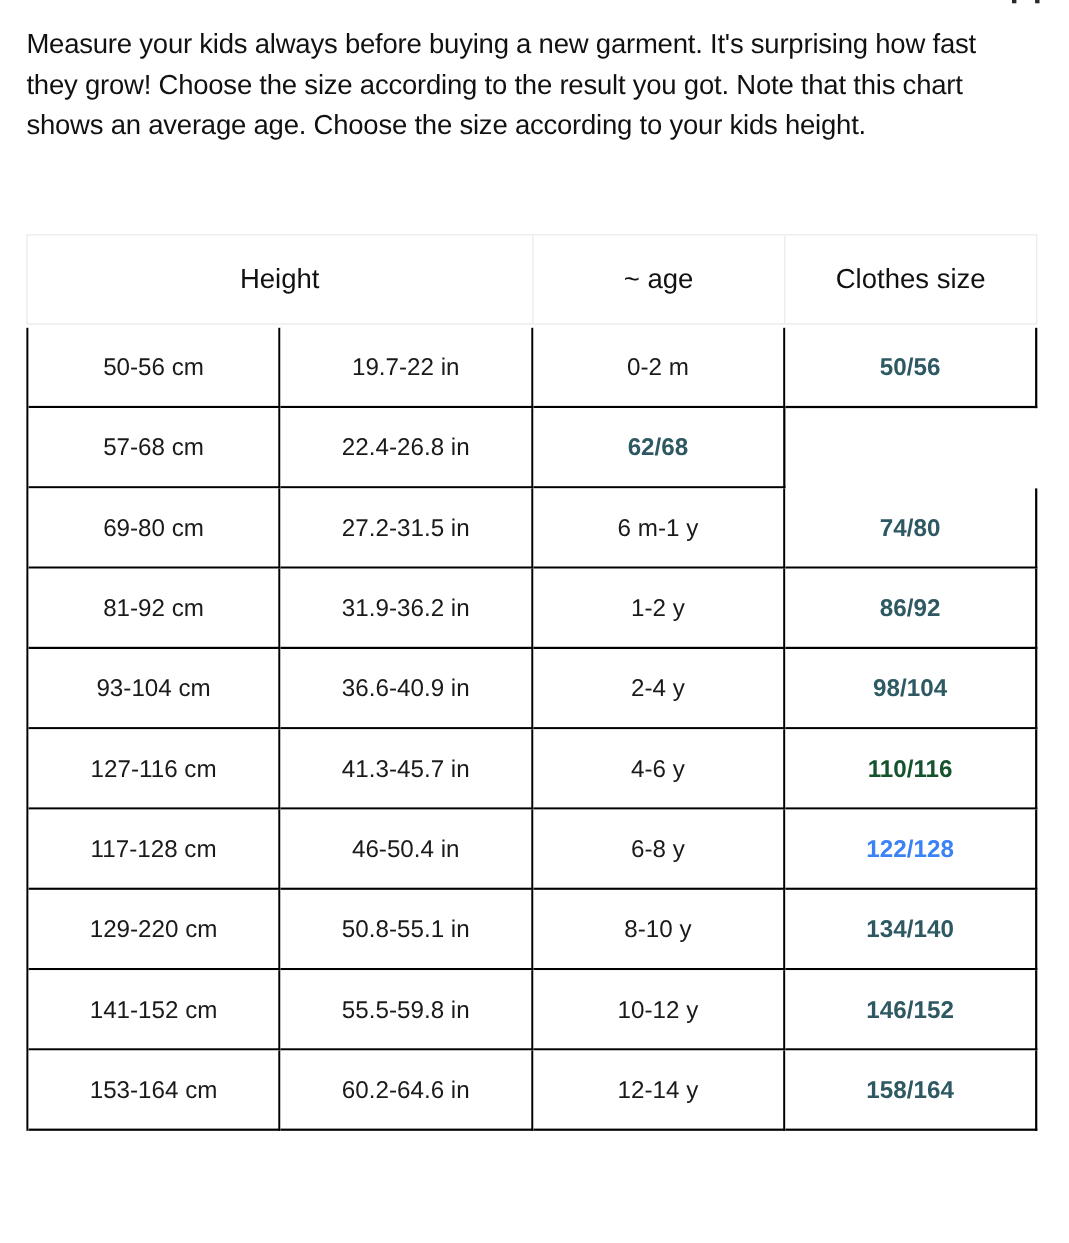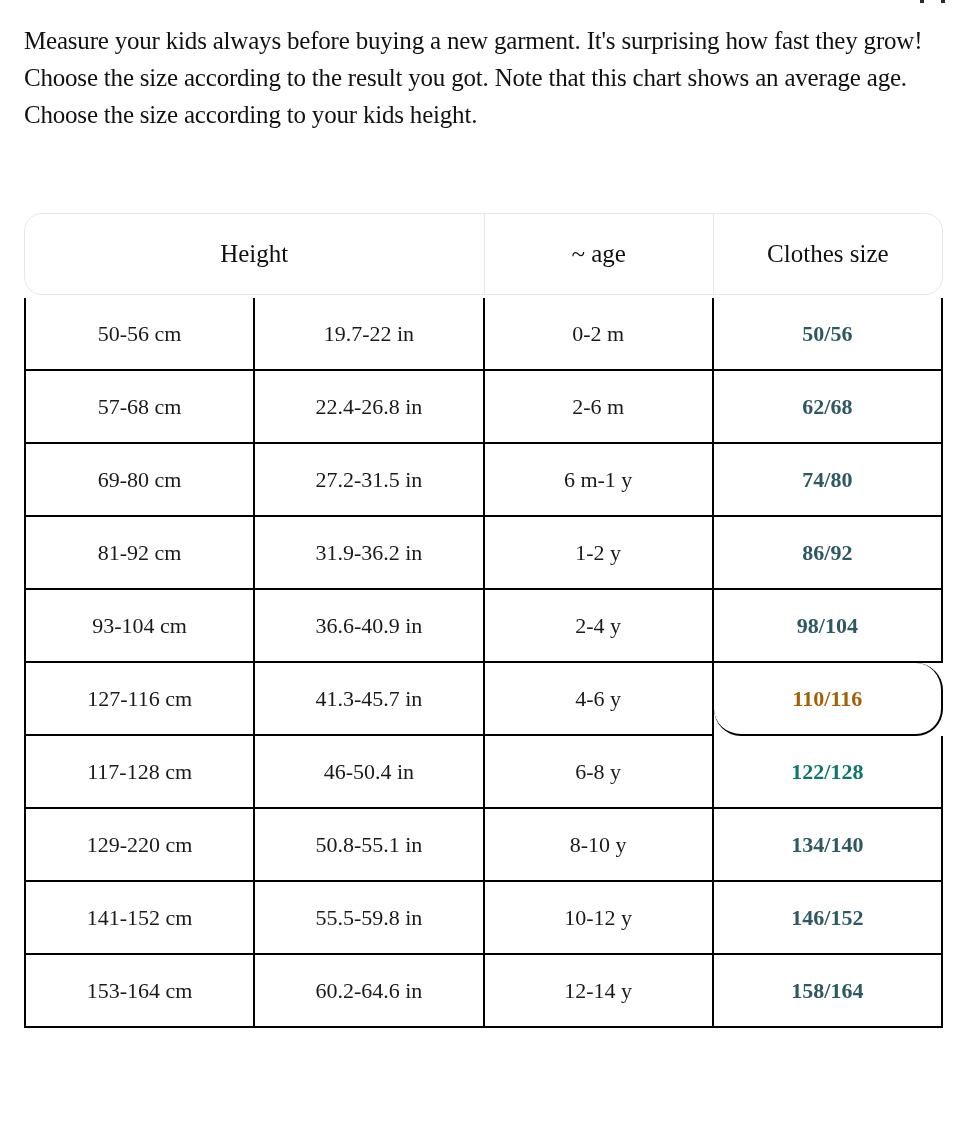--- a/index.html
+++ b/index.html
@@ -2,21 +2,21 @@
 <html><head>
 <meta charset="utf-8">
 <style>
   * { margin: 0; padding: 0; box-sizing: border-box; }
   html, body { background: #ffffff; }
   .page {
     position: relative;
     width: 972px;
     height: 1130px;
     background: #ffffff;
-    font-family: Liberation Serif, serif;
+    font-family: Liberation Sans, sans-serif;
     overflow: hidden;
   }
   
   .frag {
     position: absolute;
     top: 0;
     height: 3px;
     width: 4px;
     background: #2a2a2a;
   }
@@ -88,39 +88,38 @@
 
 <div class="page">
 
   <div class="frag frag-a"></div>
   <div class="frag frag-b"></div>
 
   <p class="intro">Measure your kids always before buying a new garment. It's surprising how fast they grow! Choose the size according to the result you got. Note that this chart shows an average age. Choose the size according to your kids height.</p>
 
   <div class="chart">
 
-    <div class="chart-header" style="border-color: rgb(228, 232, 227); border-radius: 18px;">
+    <div class="chart-header" style="border-color: rgb(228, 232, 227);">
       <div class="hcell">Height</div>
       <div class="hcell" style="border-left-color: rgb(228, 232, 227);">~ age</div>
       <div class="hcell" style="border-left-color: rgb(228, 232, 227);">Clothes size</div>
     </div>
 
     <div class="chart-body">
 
       <div class="trow">
         <div class="cell">50-56 cm</div>
         <div class="cell">19.7-22 in</div>
         <div class="cell">0-2 m</div>
         <div class="cell cell-size" style="color: rgb(46, 89, 99);">50/56</div>
       </div>
 
       <div class="trow">
         <div class="cell">57-68 cm</div>
         <div class="cell">22.4-26.8 in</div>
-        <div class="cell">2-6 m</div>
         <div class="cell cell-size" style="color: rgb(46, 89, 99);">62/68</div>
       </div>
 
       <div class="trow">
         <div class="cell">69-80 cm</div>
         <div class="cell">27.2-31.5 in</div>
         <div class="cell">6 m-1 y</div>
         <div class="cell cell-size" style="color: rgb(46, 89, 99);">74/80</div>
       </div>
 
@@ -135,28 +134,28 @@
         <div class="cell">93-104 cm</div>
         <div class="cell">36.6-40.9 in</div>
         <div class="cell">2-4 y</div>
         <div class="cell cell-size" style="color: rgb(46, 89, 99);">98/104</div>
       </div>
 
       <div class="trow">
         <div class="cell">127-116 cm</div>
         <div class="cell">41.3-45.7 in</div>
         <div class="cell">4-6 y</div>
-        <div class="cell cell-size" style="color: #a16207; border-radius: 27px;">110/116</div>
+        <div class="cell cell-size" style="color: #14532d;">110/116</div>
       </div>
 
       <div class="trow">
         <div class="cell">117-128 cm</div>
         <div class="cell">46-50.4 in</div>
         <div class="cell">6-8 y</div>
-        <div class="cell cell-size" style="color: #0f766e;">122/128</div>
+        <div class="cell cell-size" style="color: #3b82f6;">122/128</div>
       </div>
 
       <div class="trow">
         <div class="cell">129-220 cm</div>
         <div class="cell">50.8-55.1 in</div>
         <div class="cell">8-10 y</div>
         <div class="cell cell-size" style="color: rgb(46, 89, 99);">134/140</div>
       </div>
 
       <div class="trow">

